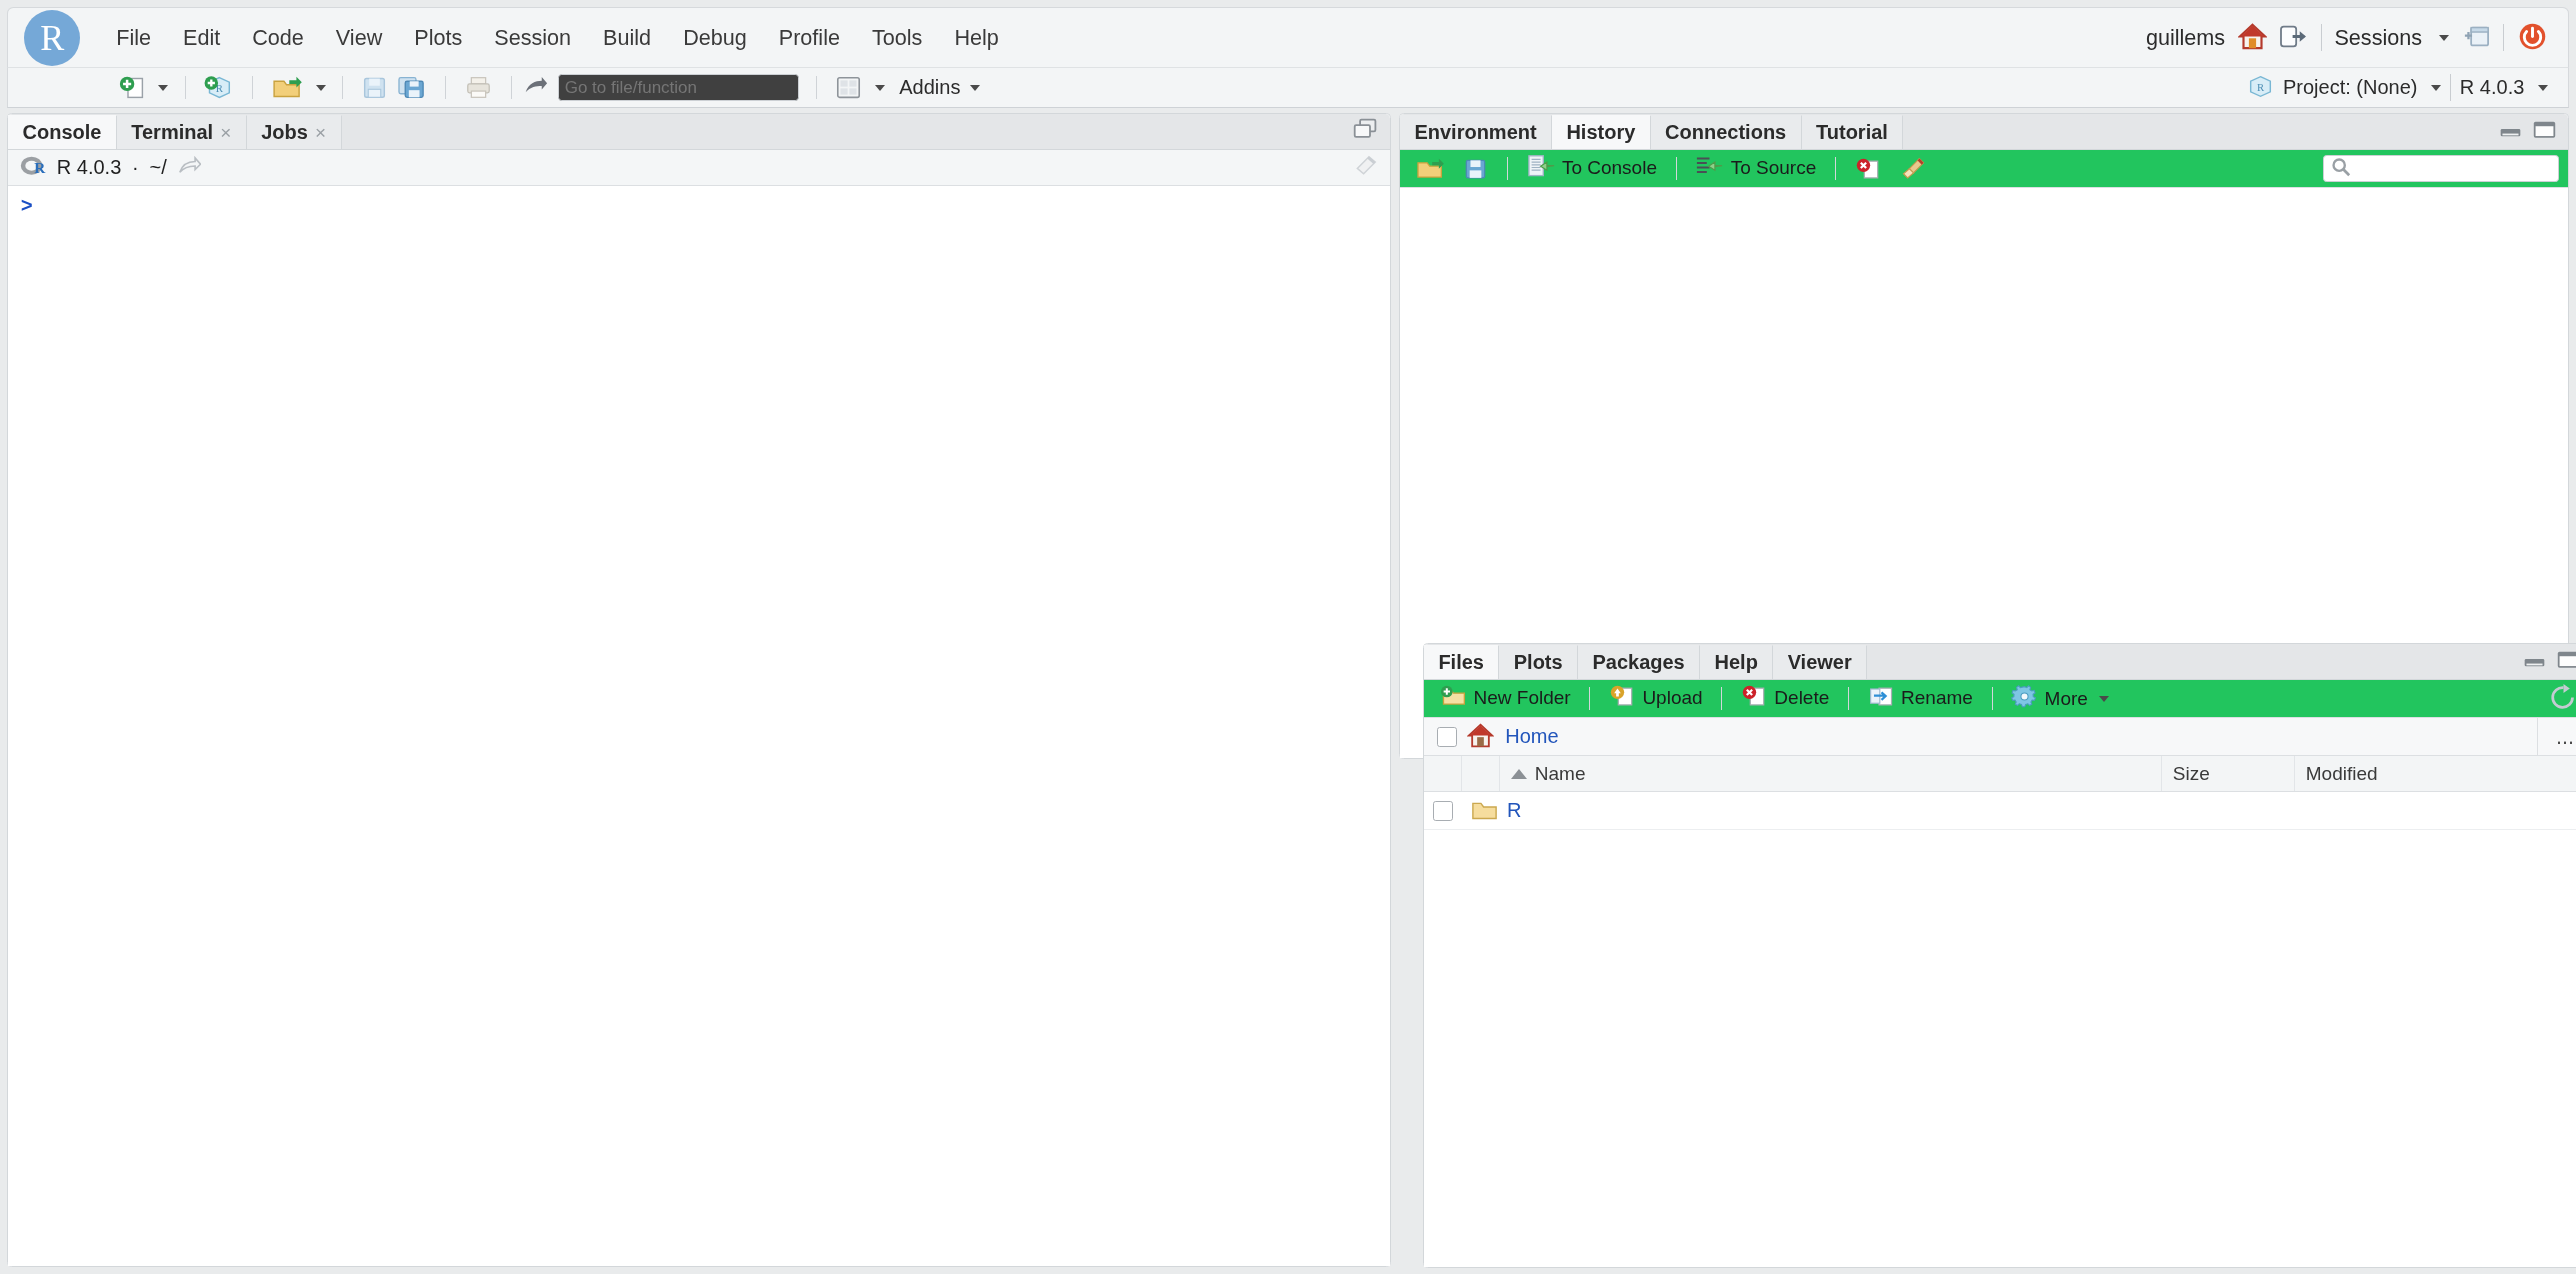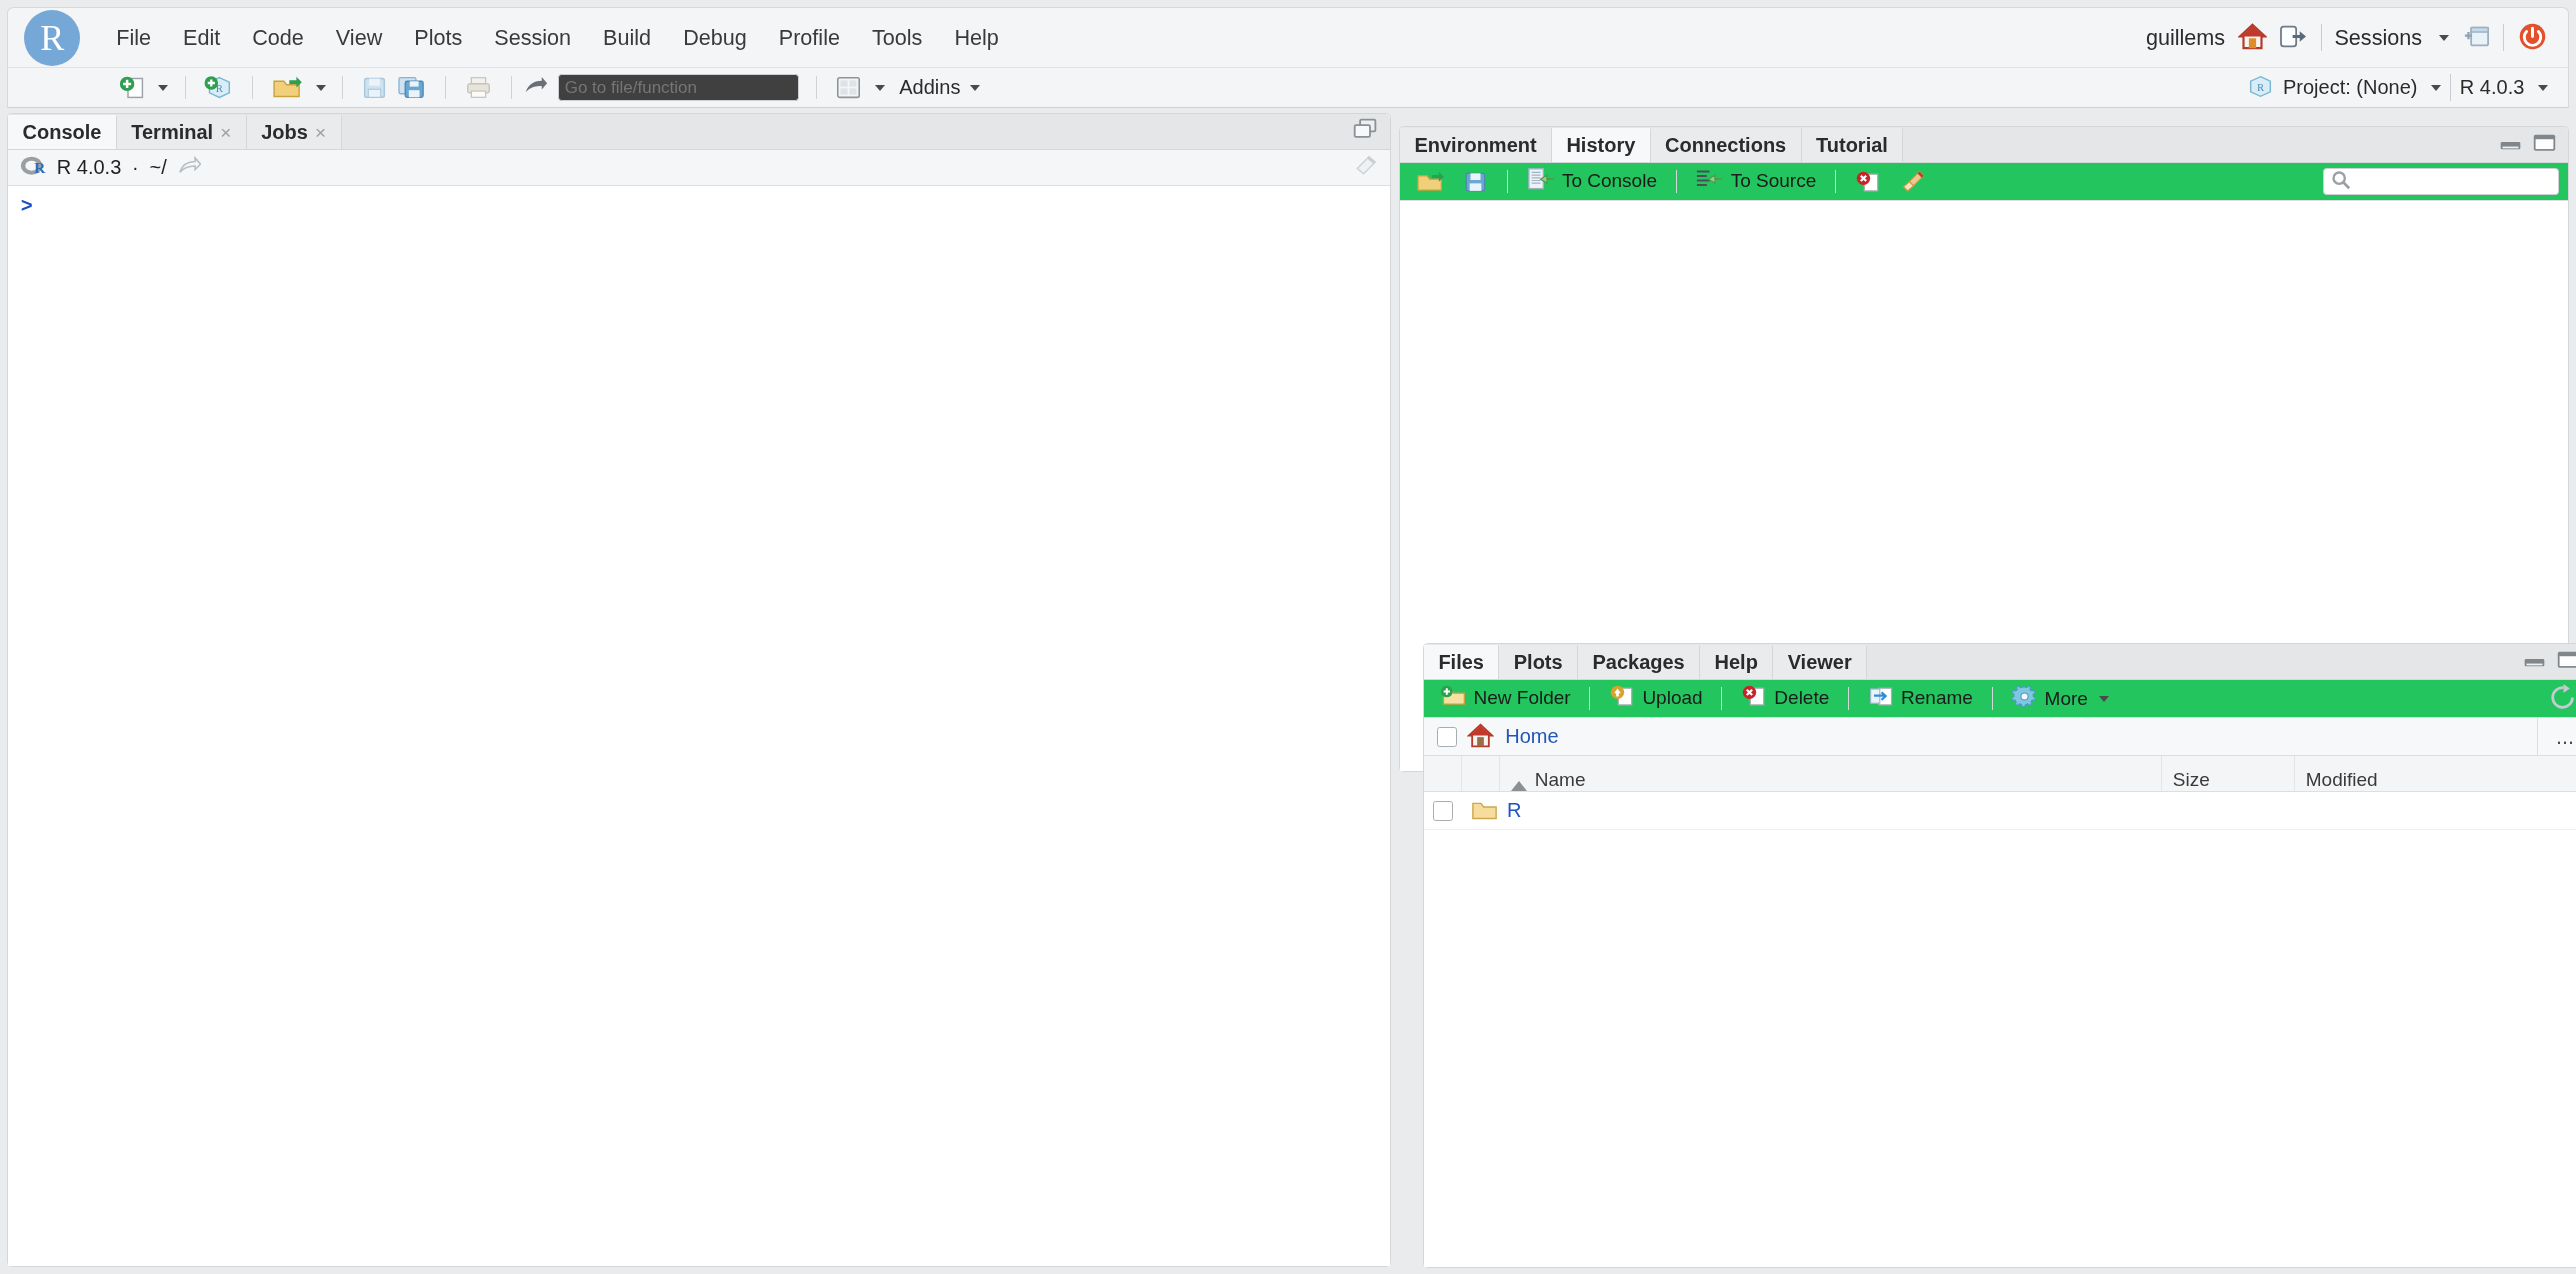--- a/index.html
+++ b/index.html
@@ -70,21 +70,21 @@
   .addins-label { font-size: 20px; color: #2b2b2b; margin-left: 9px; }
   .toolbar-right { margin-left: auto; display: flex; align-items: center; padding-right: 20px; gap: 9px; }
   .proj-label { font-size: 20px; color: #2b2b2b; }
 
   
   .pane {
     position: absolute; background: #fff;
     border: 0.9px solid #d3d7da; border-radius: 4.5px;
   }
   #console-pane { left: 7.2px; top: 113px; width: 1384px; height: 1154px; }
-  #env-pane    { left: 1399px; top: 126px; width: 1170px; height: 646px; }
+  #env-pane    { left: 1399px; top: 113px; width: 1170px; height: 646px; }
   #files-pane  { left: 1399px; top: 643px; width: 1170px; height: 625px; margin-left: 24px; }
 
   .tabrow {
     height: 36px; background: #e4e6e8; display: flex; align-items: flex-end;
     border-bottom: 0.9px solid #d3d7da; border-radius: 4.5px 4.5px 0 0;
     position: relative;
   }
   .tab {
     height: 34px; display: flex; align-items: center; gap: 7.2px;
     padding: 0 14.4px; font-size: 20px; font-weight: bold; color: #2b2b2b;
@@ -136,21 +136,21 @@
     height: 38px; border-bottom: 0.9px solid #dcdfe2; background: #f7f8f9;
     display: flex; align-items: center; padding-left: 12.6px; gap: 10.8px;
   }
   .crumb-link { color: #2255bb; font-size: 20px; }
   .more-dots { margin-left: auto; padding: 0 18px; font-size: 21.6px; color: #4a4a4a;
                border-left: 0.9px solid #dcdfe2; height: 100%; display: flex; align-items: center; }
   .filehdr {
     height: 36px; background: #f3f5f6; border-bottom: 0.9px solid #dcdfe2;
     display: flex; align-items: center; font-size: 19px; color: #3a3a3a;
   }
-  .fh-cell { height: 100%; display: flex; align-items: flex-end; padding-left: 10.8px;
+  .fh-cell { height: 100%; display: flex; align-items: center; padding-left: 10.8px;
              border-right: 0.9px solid #e2e5e8; gap: 8px; }
   .fh-check { width: 38px; border-right: 0.9px solid #e2e5e8; }
   .fh-icon  { width: 38px; border-right: 0.9px solid #e2e5e8; }
   .fh-name  { flex: 1; }
   .fh-size  { width: 133px; }
   .fh-mod   { flex: 0 0 297px; border-right: none; }
   .filerow {
     height: 38px; display: flex; align-items: center;
     border-bottom: 0.9px solid #eceef0; font-size: 20px;
   }

